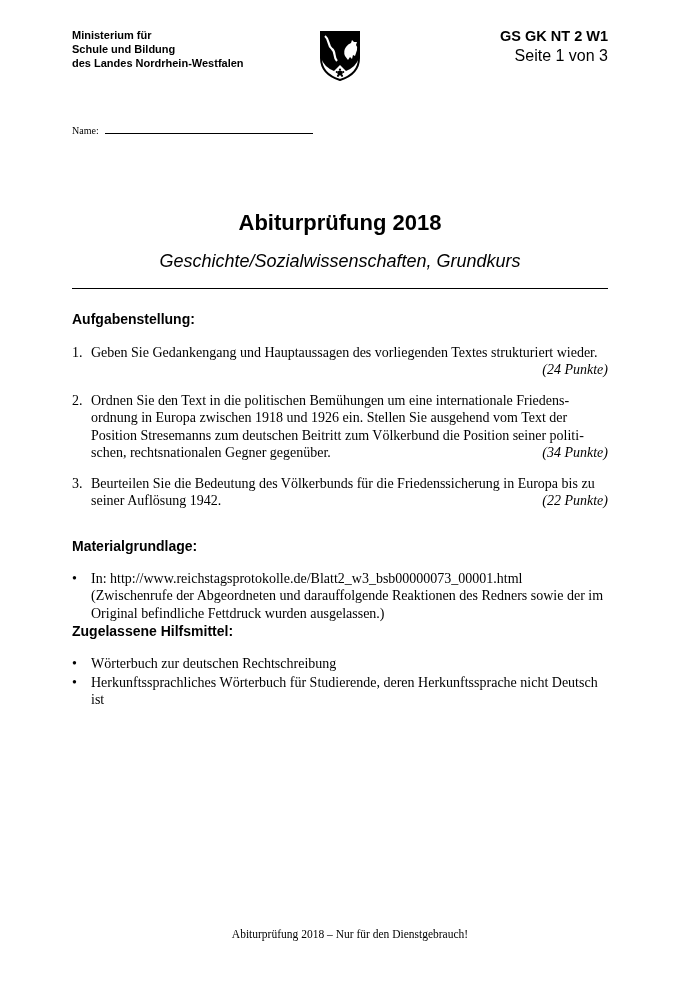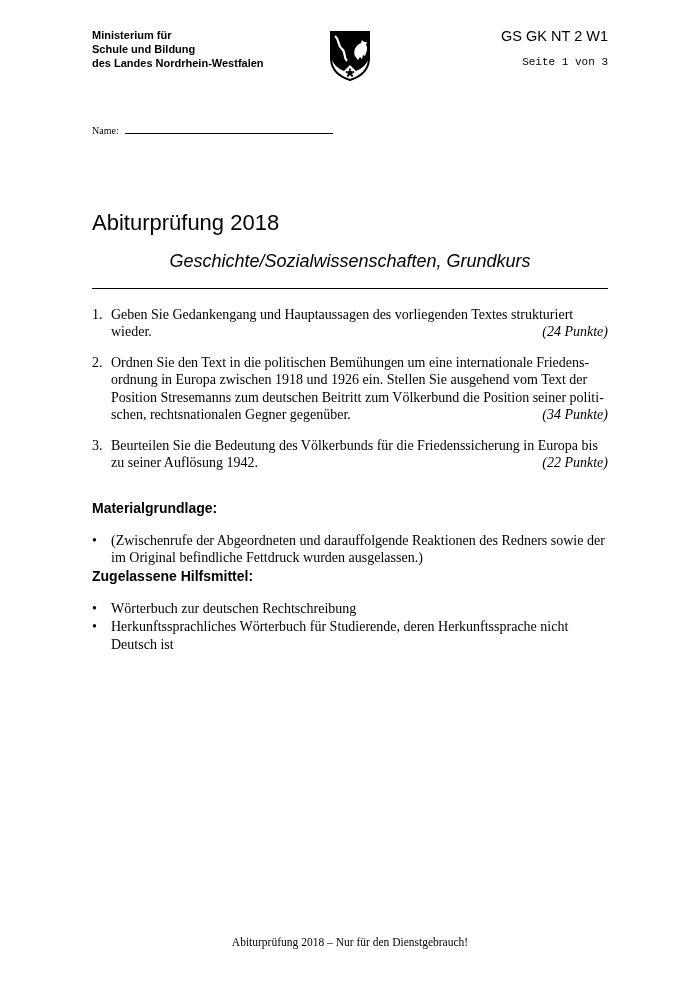--- a/index.html
+++ b/index.html
@@ -7,52 +7,53 @@
   .page {
     position: relative;
     width: 700px;
     height: 988px;
     background: #ffffff;
     color: #000000;
     font-family: "Liberation Serif", serif;
     overflow: hidden;
     margin: 0 auto;
   }
-  .content { padding: 28px 92px 0 92px; }
+  .content { padding: 28px 92px 0 72px; }
 
   
   .header { display: flex; align-items: flex-start; }
   .ministry {
     width: 172px;
     font-family: "Liberation Sans", sans-serif;
     font-weight: bold;
     font-size: 11px;
     line-height: 14px;
   }
   .crest { flex: 1; display: flex; justify-content: center; margin-top: 2px; }
   .codes { width: 172px; text-align: right; font-family: "Liberation Sans", sans-serif; }
-  .doc-code { font-weight: normal; font-size: 14.5px; }
-  .page-info { font-size: 11px; margin-top: 12px; font-family: Liberation Mono, monospace; }
+  .doc-code { font-weight: bold; font-size: 14.5px; }
+  .page-info { font-size: 16px; margin-top: 3px; }
 
   
   .name-row { margin-top: 42px; font-size: 10px; }
   .name-line {
     display: inline-block;
     width: 208px;
     border-bottom: 1.4px solid #000;
     height: 0.95em;
     margin-left: 6px;
     vertical-align: baseline;
   }
 
   
   .title {
     margin-top: 74px;
+    text-align: center;
     font-family: "Liberation Sans", sans-serif;
-    font-weight: normal;
+    font-weight: bold;
     font-size: 22px;
   }
   .subtitle {
     margin-top: 15px;
     text-align: center;
     font-family: "Liberation Sans", sans-serif;
     font-weight: normal;
     font-style: italic;
     font-size: 18px;
   }
@@ -76,21 +77,21 @@
 
   .bullet-list { margin-top: 16px; font-size: 14px; line-height: 17.5px; }
   .bullet-item { display: flex; margin-bottom: 1px; }
   .bullet-marker { width: 19px; flex: none; }
   .bullet-body { flex: 1; }
 
   
   .footer {
     position: absolute;
     left: 0; right: 0;
-    bottom: 40px;
+    bottom: 48px;
     text-align: center;
     font-size: 11.5px;
   }
 </style>
 </head>
 <body>
 
 <div class="page">
   <div class="content">
 
@@ -124,20 +125,21 @@
     </header>
 
     <div class="name-row">
       <span>Name:</span><span class="name-line"></span>
     </div>
 
     <h1 class="title">Abiturprüfung 2018</h1>
     <h2 class="subtitle">Geschichte/Sozialwissenschaften, Grundkurs</h2>
     <hr class="rule">
 
+    <h3 class="section-heading h-aufgaben">Aufgabenstellung:</h3>
 
     <div class="tasks">
 
       <div class="task">
         <span class="task-num">1.</span>
         <div class="task-body">
           <span>Geben Sie Gedankengang und Hauptaussagen des vorliegenden Textes strukturiert wieder.</span>
           <span class="points">(24 Punkte)</span>
         </div>
       </div>
@@ -159,20 +161,21 @@
       </div>
 
     </div>
 
     <h3 class="section-heading h-material">Materialgrundlage:</h3>
 
     <div class="bullet-list">
       <div class="bullet-item">
         <span class="bullet-marker">•</span>
         <div class="bullet-body">
+          <div>In: http://www.reichstagsprotokolle.de/Blatt2_w3_bsb00000073_00001.html</div>
           <div>(Zwischenrufe der Abgeordneten und darauffolgende Reaktionen des Redners sowie der im Original befindliche Fettdruck wurden ausgelassen.)</div>
         </div>
       </div>
     </div>
 
     <h3 class="section-heading h-hilfsmittel">Zugelassene Hilfsmittel:</h3>
 
     <div class="bullet-list">
       <div class="bullet-item">
         <span class="bullet-marker">•</span>

